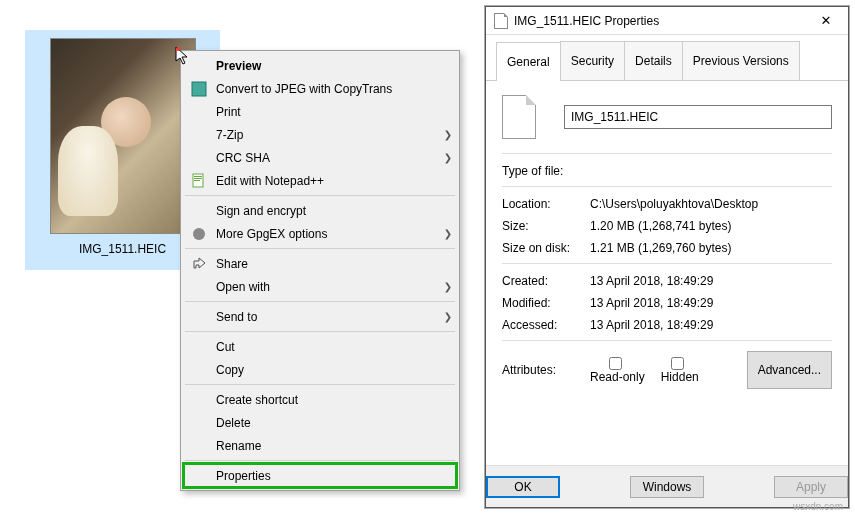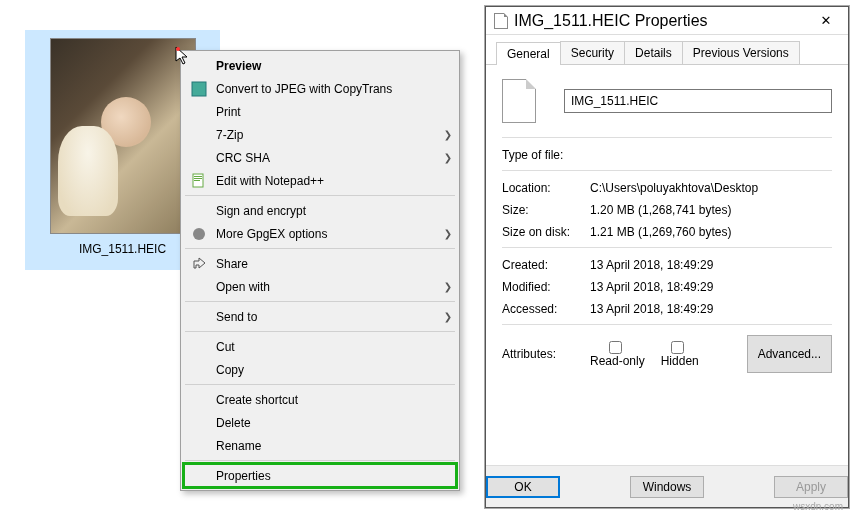--- a/index.html
+++ b/index.html
@@ -24,25 +24,25 @@
 .ctx .hl { outline: 3px solid #16b016; outline-offset: -1px; }
 .spacer { width: 26px; }
 
 .cursor { position: absolute; left: 175px; top: 46px; pointer-events: none; }
 
 
 .dlg { position: absolute; right: 6px; top: 6px; width: 364px; height: 502px; background: #fff; border: 1px solid #555; box-shadow: 0 0 0 1px #aaa; display: flex; flex-direction: column; }
 .titlebar { height: 28px; background: #fff; display: flex; align-items: center; padding-left: 8px; border-bottom: 1px solid #ddd; }
 .titlebar .ico { width: 14px; height: 16px; border: 1px solid #888; background: #fff; margin-right: 6px; position: relative; }
 .titlebar .ico::after { content:""; position:absolute; right:-1px; top:-1px; width:0; height:0; border-left:4px solid #888; border-top:4px solid #fff; }
-.titlebar .t { flex: 1; font-size: 16px; }
+.titlebar .t { flex: 1; font-size: 12px; }
 .titlebar .x { width: 44px; height: 28px; display: flex; align-items: center; justify-content: center; font-size: 13px; }
 
 .tabs { display: flex; padding: 6px 6px 0 10px; border-bottom: 1px solid #ccc; }
-.tab { padding: 4px 10px; border: 1px solid #ccc; border-bottom: none; background: #f6f6f6; margin-right: -1px; }
+.tab { padding: 12px 10px; border: 1px solid #ccc; border-bottom: none; background: #f6f6f6; margin-right: -1px; }
 .tab.active { background: #fff; position: relative; top: 1px; }
 
 .body { flex: 1; padding: 14px 16px 8px 16px; }
 .row { display: flex; align-items: center; margin-bottom: 14px; }
 .fileico { width: 34px; height: 44px; border: 1px solid #999; background: #fff; margin-right: 28px; position: relative; }
 .fileico::after { content:""; position:absolute; right:-1px; top:-1px; width:0; height:0; border-left:10px solid #ccc; border-top:10px solid #fff; }
 .name-input { flex: 1; height: 24px; border: 1px solid #777; padding: 0 6px; }
 
 .kv { display: flex; margin: 8px 0; align-items: center; }
 .kv .k { width: 88px; }

